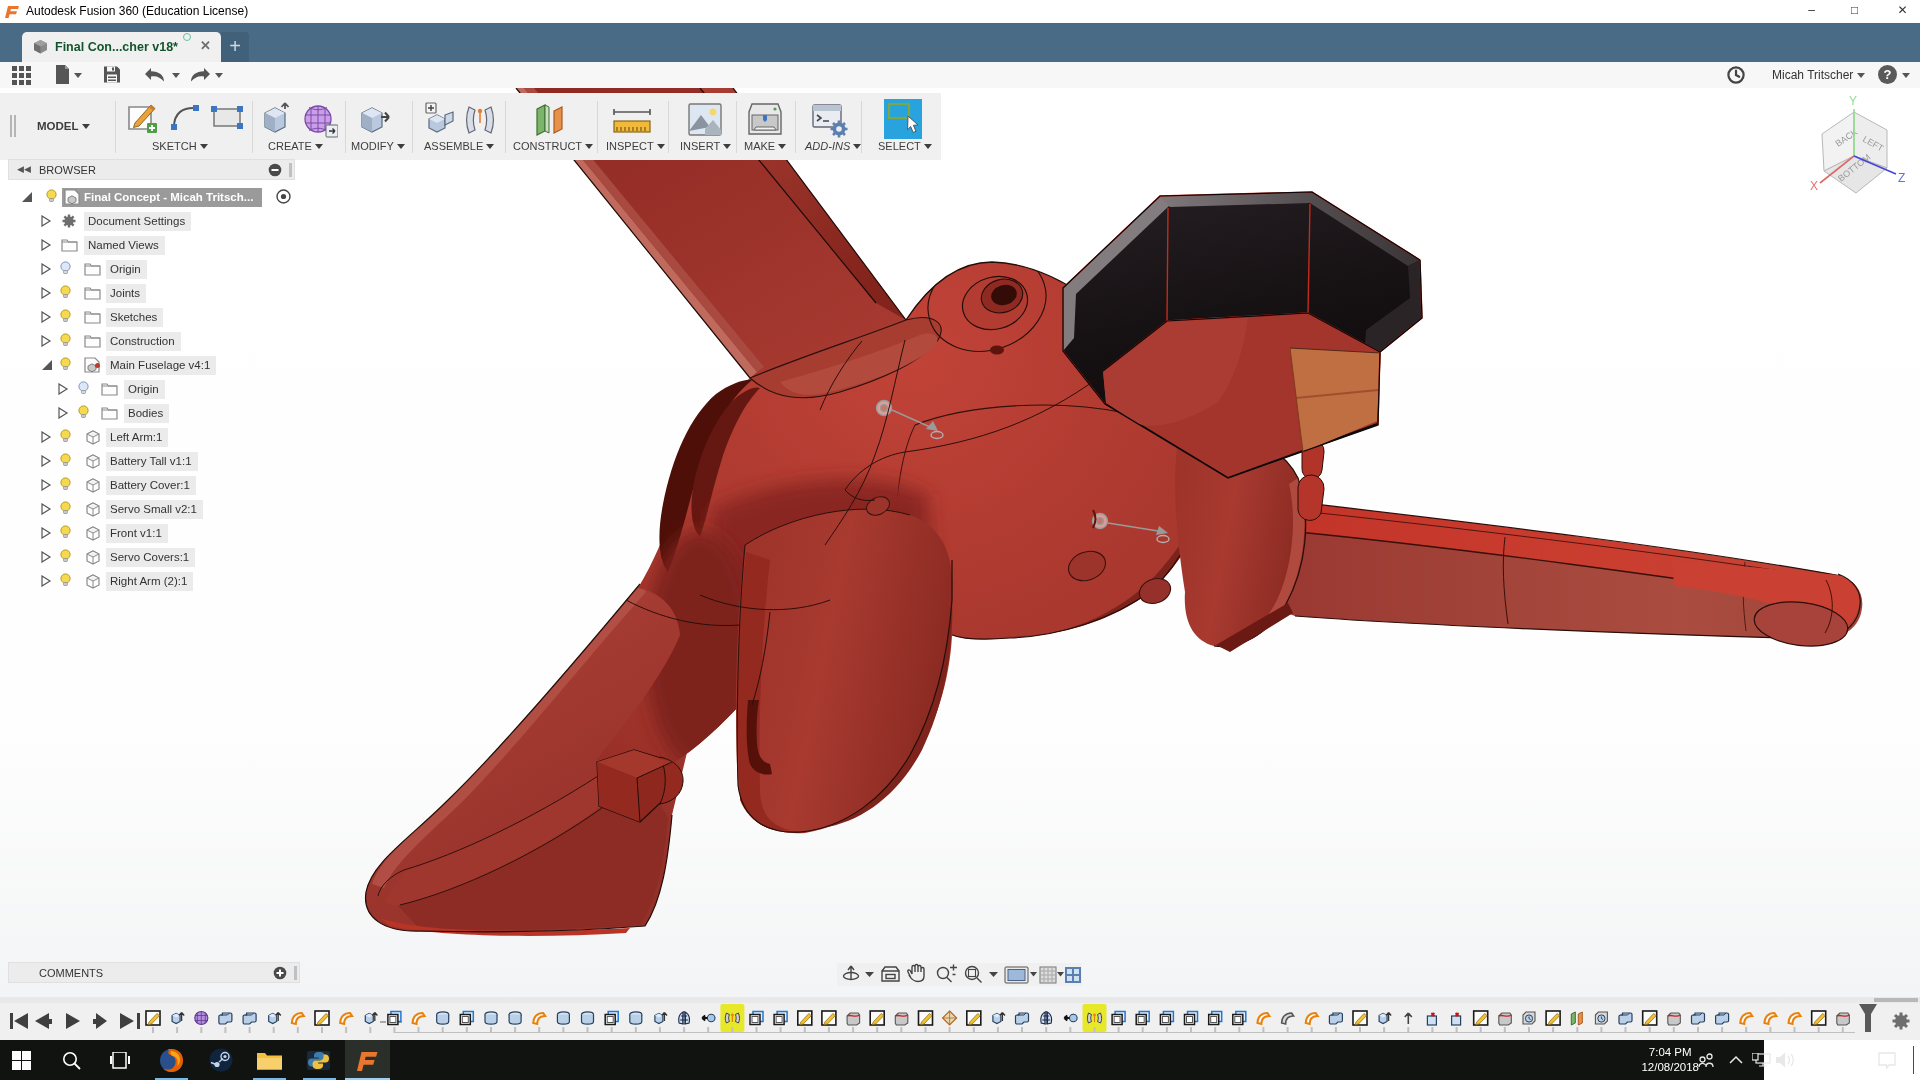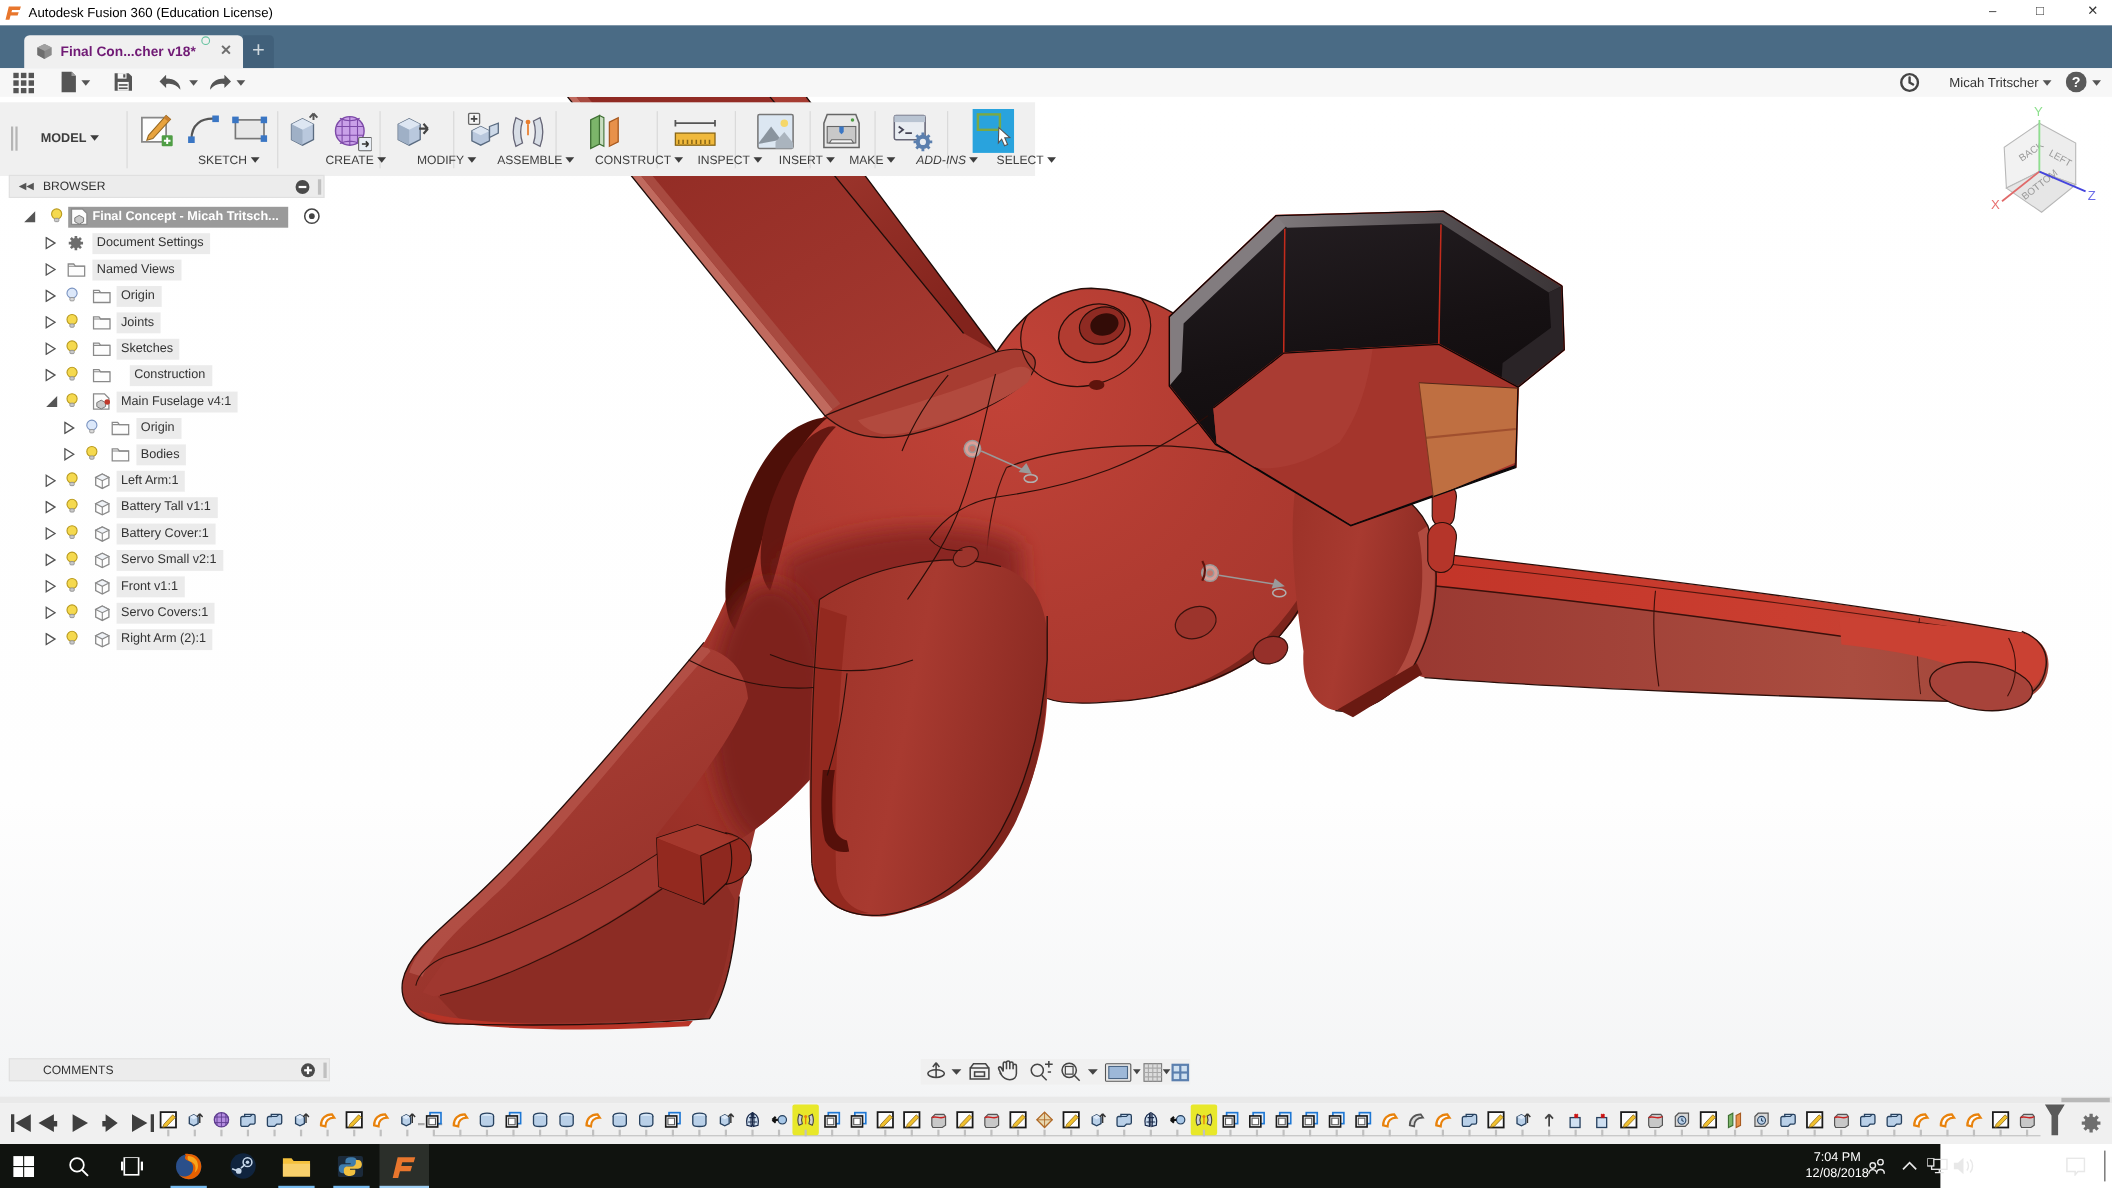--- a/index.html
+++ b/index.html
@@ -14,21 +14,21 @@
 #tabbar { position:absolute; left:0; top:23px; width:1920px; height:39px; background:#4a6b85; }
 #tab1 { position:absolute; left:22px; top:9px; width:199px; height:30px; background:#f0f0f0; border-radius:5px 5px 0 0; }
 #tabplus { position:absolute; left:221px; top:9px; width:28px; height:30px; background:#41607a; border-radius:0 4px 0 0; color:#cfd8de; font-size:20px; text-align:center; line-height:28px; }
 
 #qat { position:absolute; left:0; top:62px; width:1920px; height:26px; background:#f7f7f7;padding-left:28px; }
 
 #canvas { position:absolute; left:0; top:88px; width:1920px; height:915px; background:linear-gradient(#ffffff 0%, #fefefe 70%, #f3f4f5 100%); }
 
 #ribbon { position:absolute; left:0; top:5px; width:941px; height:67px; background:#f0f0f0; }
 .rsep { position:absolute; top:8px; width:1px; height:52px; background:#d8d8d8; }
-.rlabel { position:absolute; top:47px; font-size:11px; color:#3d3d3d; white-space:nowrap;margin-left:28px; }
+.rlabel { position:absolute; top:47px; font-size:11px; color:#3d3d3d; white-space:nowrap; }
 .caret { display:inline-block; width:0; height:0; border-left:4px solid transparent; border-right:4px solid transparent; border-top:5px solid #3d3d3d; margin-left:3px; vertical-align:1px; }
 .ricon { position:absolute; top:8px; }
 
 #bheader { position:absolute; left:8px; top:71px; width:287px; height:21px; background:#ececec; font-size:11px; color:#333; border:1px solid #e0e0e0; }
 .trow { position:absolute; height:22px; font-size:11.5px; color:#333; }
 .chip { position:absolute; top:2px; height:19px; background:rgba(232,232,232,.85); line-height:19px; padding:0 6px 0 4px; white-space:nowrap; }
 
 #comments { position:absolute; left:8px; top:874px; width:292px; height:21px; background:#ececec; font-size:11px; color:#333; border:1px solid #e0e0e0; }
 
 #navbar { position:absolute; left:837px; top:875px; width:245px; height:23px; background:#f0f0f0; }
@@ -509,21 +509,21 @@
       <div class="trow" style="top:242px;left:0;">
         <svg style="position:absolute;left:41px;top:5px;" width="12" height="12">
             <use href="#tri"></use>
           </svg>
         <svg style="position:absolute;left:59px;top:3px;" width="13" height="14">
             <use href="#bulby"></use>
           </svg>
         <svg style="position:absolute;left:84px;top:3px;" width="17" height="16">
             <use href="#folder"></use>
           </svg>
-        <span class="chip" style="left:106px;margin-left:12px;">Construction</span>
+        <span class="chip" style="left:106px;">Construction</span>
       </div>
       <div class="trow" style="top:266px;left:0;">
         <svg style="position:absolute;left:41px;top:5px;" width="12" height="12">
             <use href="#trix"></use>
           </svg>
         <svg style="position:absolute;left:59px;top:3px;" width="13" height="14">
             <use href="#bulby"></use>
           </svg>
         <svg style="position:absolute;left:84px;top:3px;" width="16" height="16">
             <use href="#comp"></use>
@@ -713,21 +713,21 @@
     <div class="winbtn" style="right:58px;">□</div>
     <div class="winbtn" style="right:10px;">✕</div>
   </div>
   <div id="tabbar">
     <div id="tab1">
       <svg style="position:absolute;left:10px;top:7px;" width="17" height="16" viewBox="0 0 17 16">
           <path d="M8.5 1 L15 4.2 V11 L8.5 14.6 L2 11 V4.2 Z" fill="#8a8a8a"></path>
           <path d="M8.5 1 L15 4.2 L8.5 7.4 L2 4.2 Z" fill="#9f9f9f"></path>
           <path d="M2 4.2 L8.5 7.4 V14.6 L2 11 Z" fill="#6e6e6e"></path>
         </svg>
-      <div style="position:absolute;left:33px;top:8px;font-size:12.5px;font-weight:bold;color:#701a75;">Final Con...cher v18*</div>
+      <div style="position:absolute;left:33px;top:8px;font-size:12.5px;font-weight:bold;color:#14532d;">Final Con...cher v18*</div>
       <div style="position:absolute;left:161px;top:1px;width:8px;height:8px;border:1.5px solid #66c2a0;border-radius:50%;"></div>
       <div style="position:absolute;left:178px;top:6px;font-size:13px;color:#6e6e6e;font-weight:bold;">✕</div>
     </div>
     <div id="tabplus">+</div>
   </div>
   <div id="qat">
     <svg style="position:absolute;left:12px;top:4px;" width="19" height="19" viewBox="0 0 19 19">
         <g fill="#555">
           <rect x="0" y="0" width="5" height="5"></rect>
           <rect x="7" y="0" width="5" height="5"></rect>

